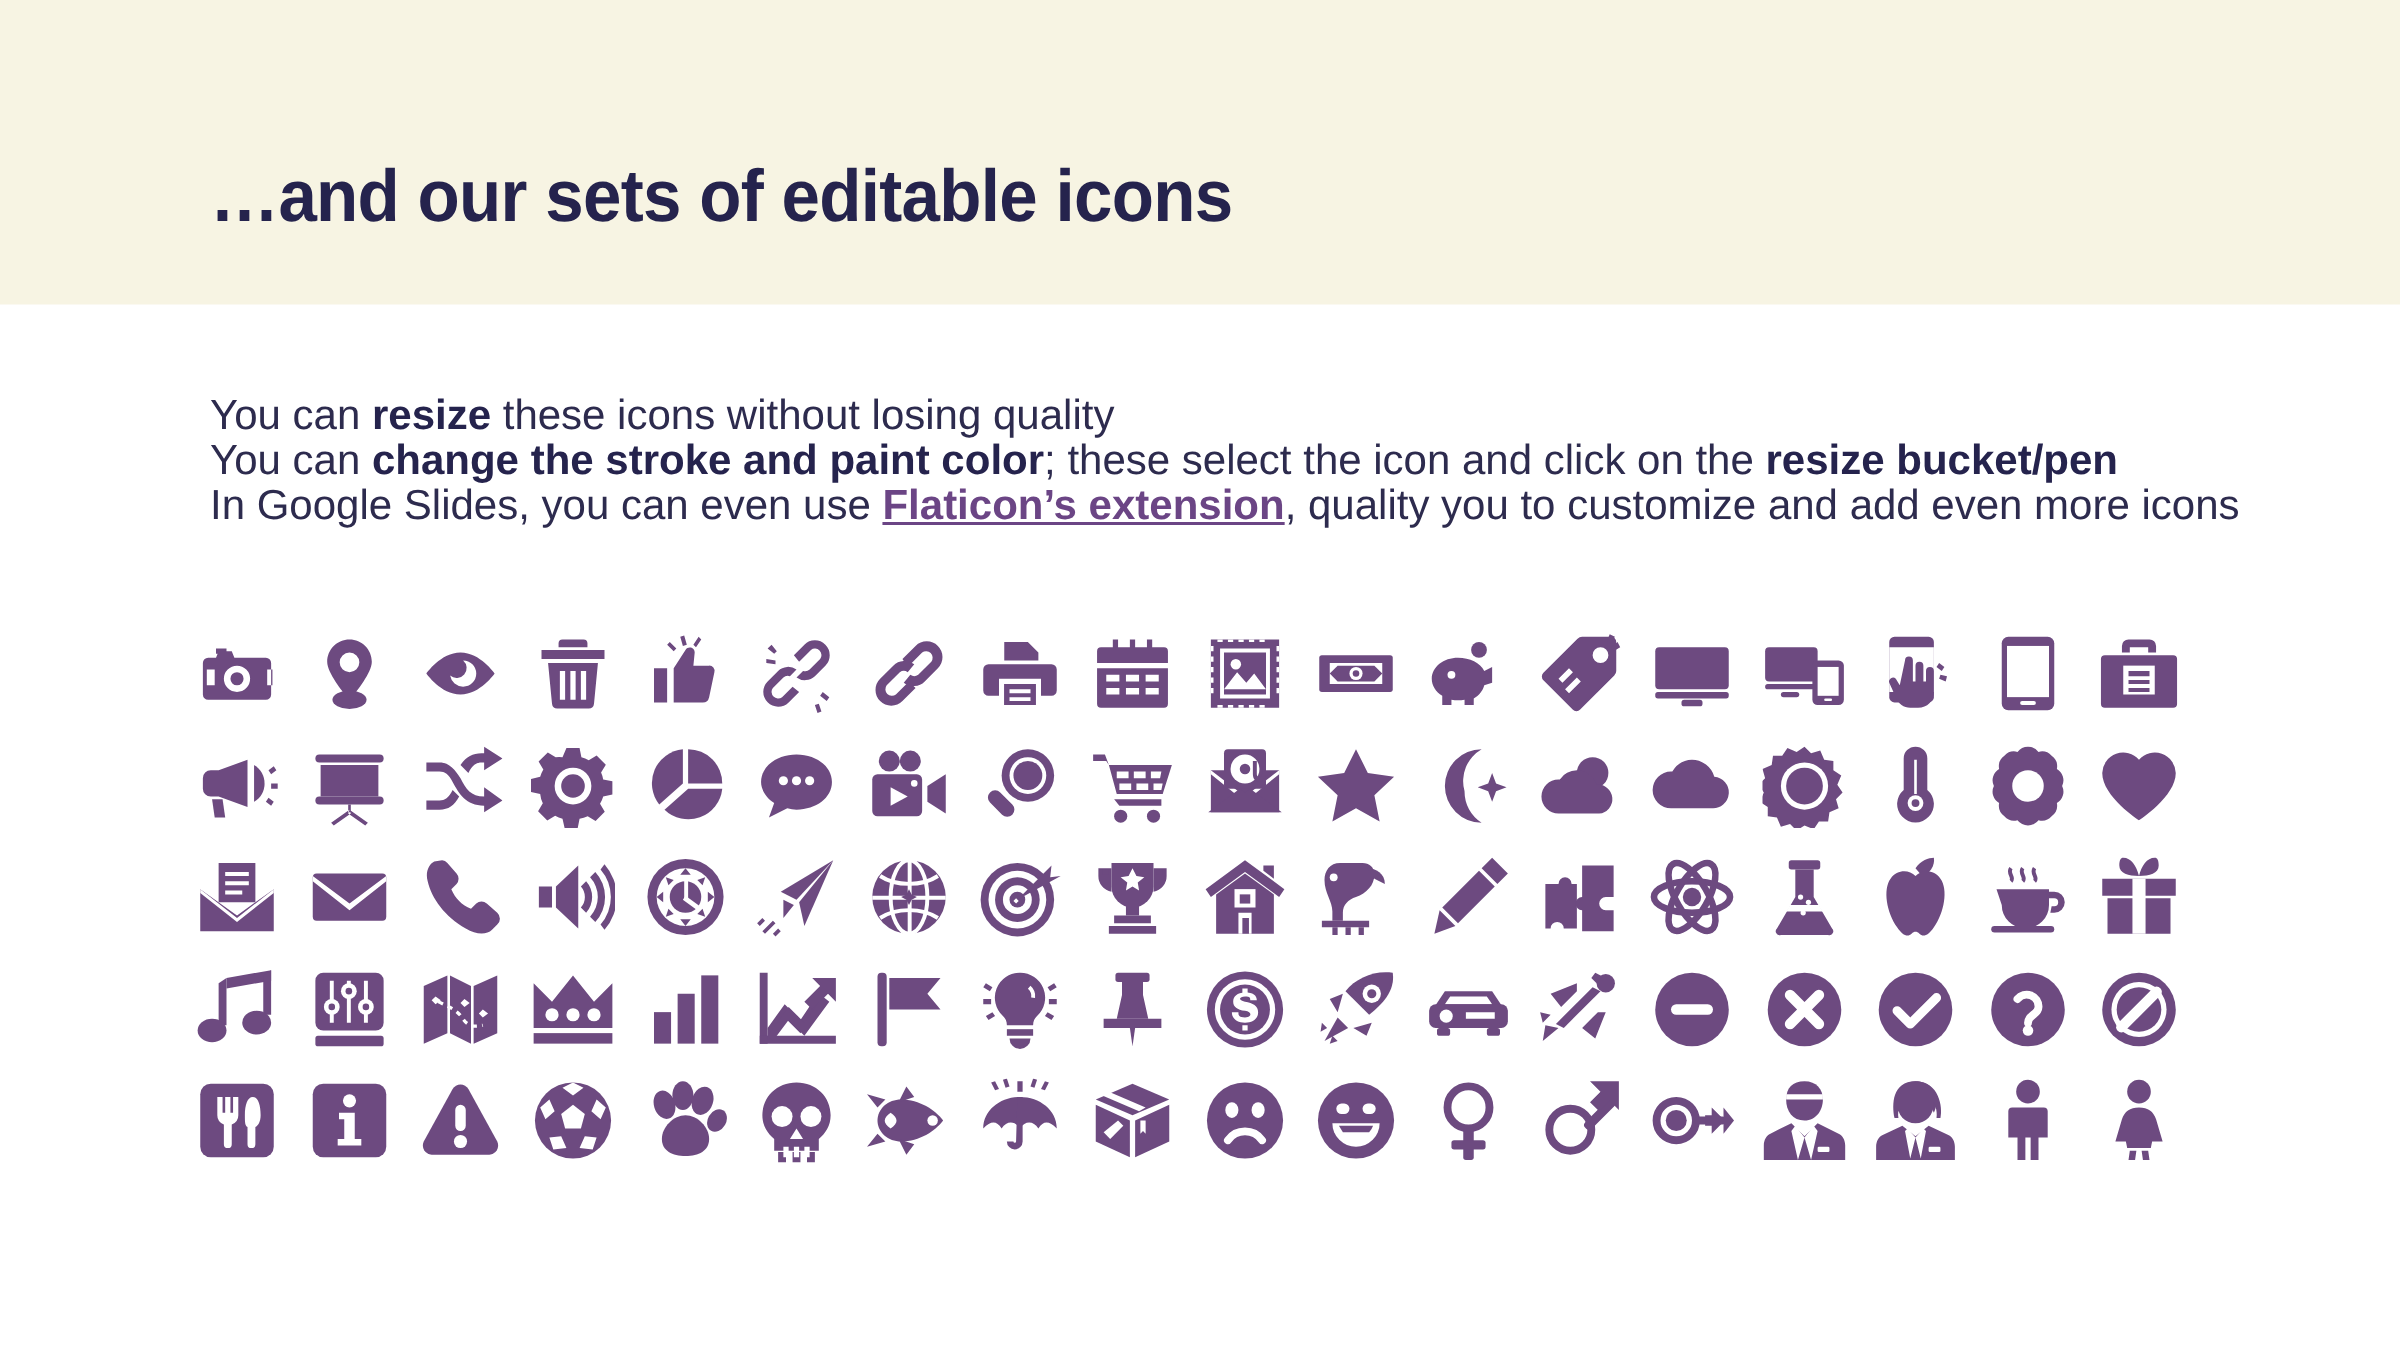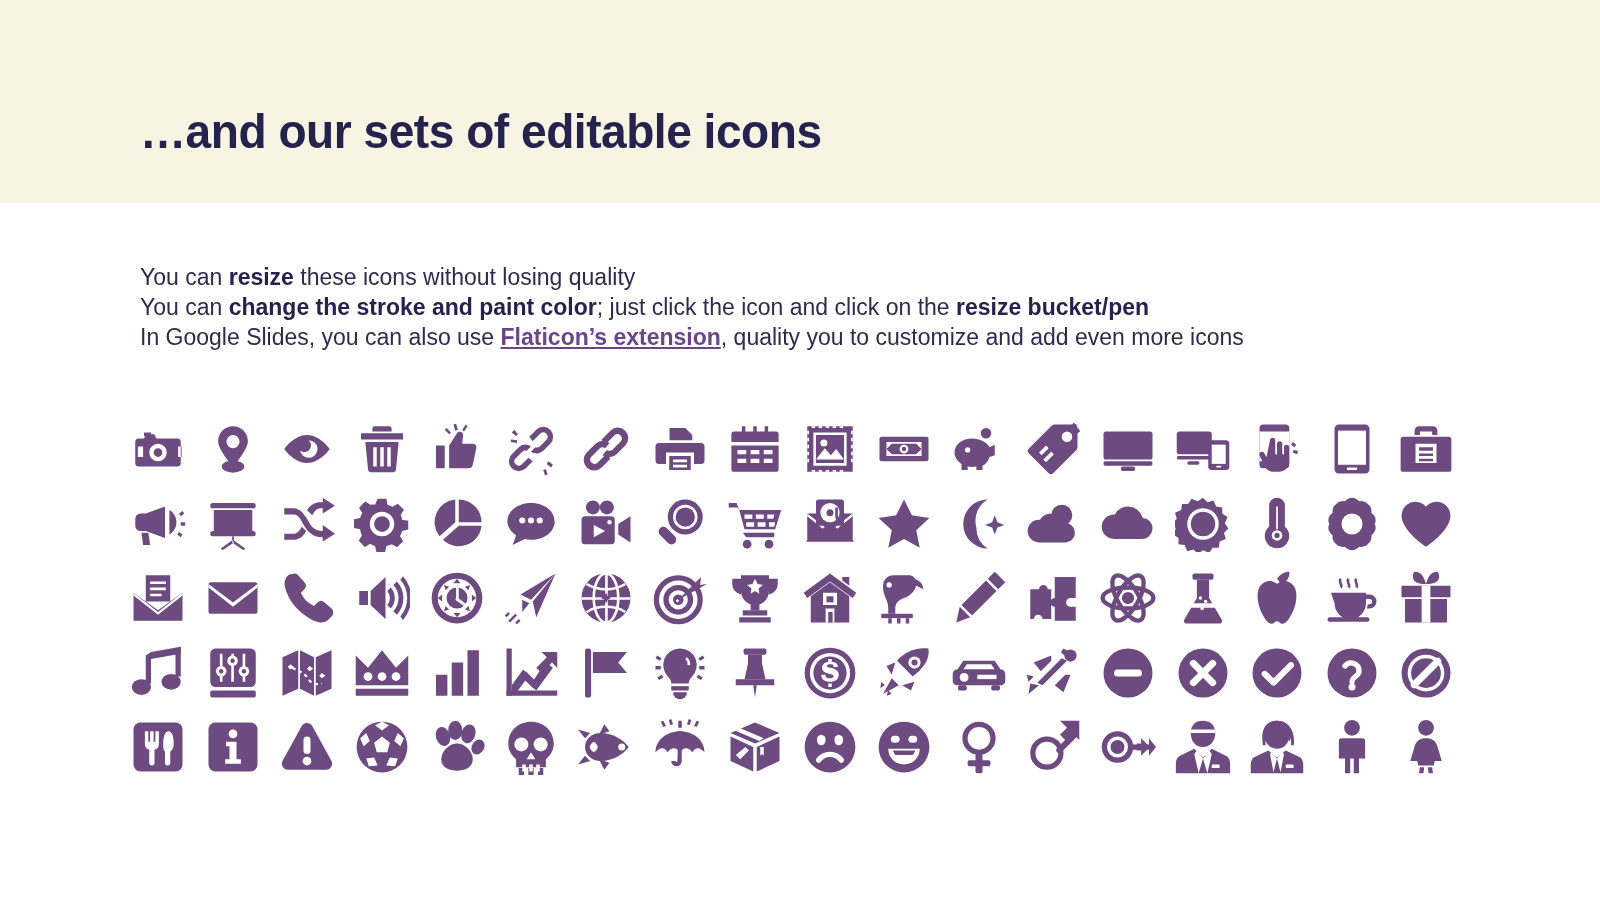--- a/index.html
+++ b/index.html
@@ -25,21 +25,21 @@
     color: #25234d;
     font-family: "Liberation Sans", sans-serif;
     transform: scaleX(0.94);
     transform-origin: left center;
     white-space: nowrap;
   }
 
   #body-text {
     position: absolute;
     left: 140px; top: 262px;
-    font-size: 23px;
+    font-size: 28px;
     line-height: 30px;
     color: #2d2b4e;
     white-space: nowrap;
   }
   #body-text .line { display: block; }
   #body-text b { font-weight: bold; color: #25234d; }
   #body-text .link {
     color: #6b4585;
     font-weight: bold;
     text-underline-offset: 2px;
@@ -63,22 +63,22 @@
 <body>
 
 <div id="slide">
 
   <div id="header-band"></div>
 
   <div id="page-title">…and our sets of editable icons</div>
 
   <div id="body-text">
     <span class="line"><span>You can </span><b>resize</b><span> these icons without losing quality</span></span>
-    <span class="line"><span>You can </span><b>change the stroke and paint color</b><span>; just click the icon and click on the </span><b>resize bucket/pen</b></span>
-    <span class="line"><span>In Google Slides, you can also use </span><a class="link" href="#">Flaticon’s extension</a><span>, quality you to customize and add even more icons</span></span>
+    <span class="line"><span>You can </span><b>change the stroke and paint color</b><span>; these select the icon and click on the </span><b>resize bucket/pen</b></span>
+    <span class="line"><span>In Google Slides, you can even use </span><a class="link" href="#">Flaticon’s extension</a><span>, quality you to customize and add even more icons</span></span>
   </div>
 
   <div id="icon-grid">
 
     <div class="icon-cell">
         <svg width="56" height="56" viewBox="0 0 64 64">
           <path class="ic" d="M10 20h6l2-5h10l2 5h24a4 4 0 014 4v24a4 4 0 01-4 4H10a4 4 0 01-4-4V24a4 4 0 014-4zm-1 9v12h6V29H9zm46 0v12h4V29h-4zM32 26a10 10 0 100 20 10 10 0 000-20zm0 5a5 5 0 110 10 5 5 0 010-10zM16 13h8v4h-8z"></path>
         </svg>
       </div>
     <div class="icon-cell">

